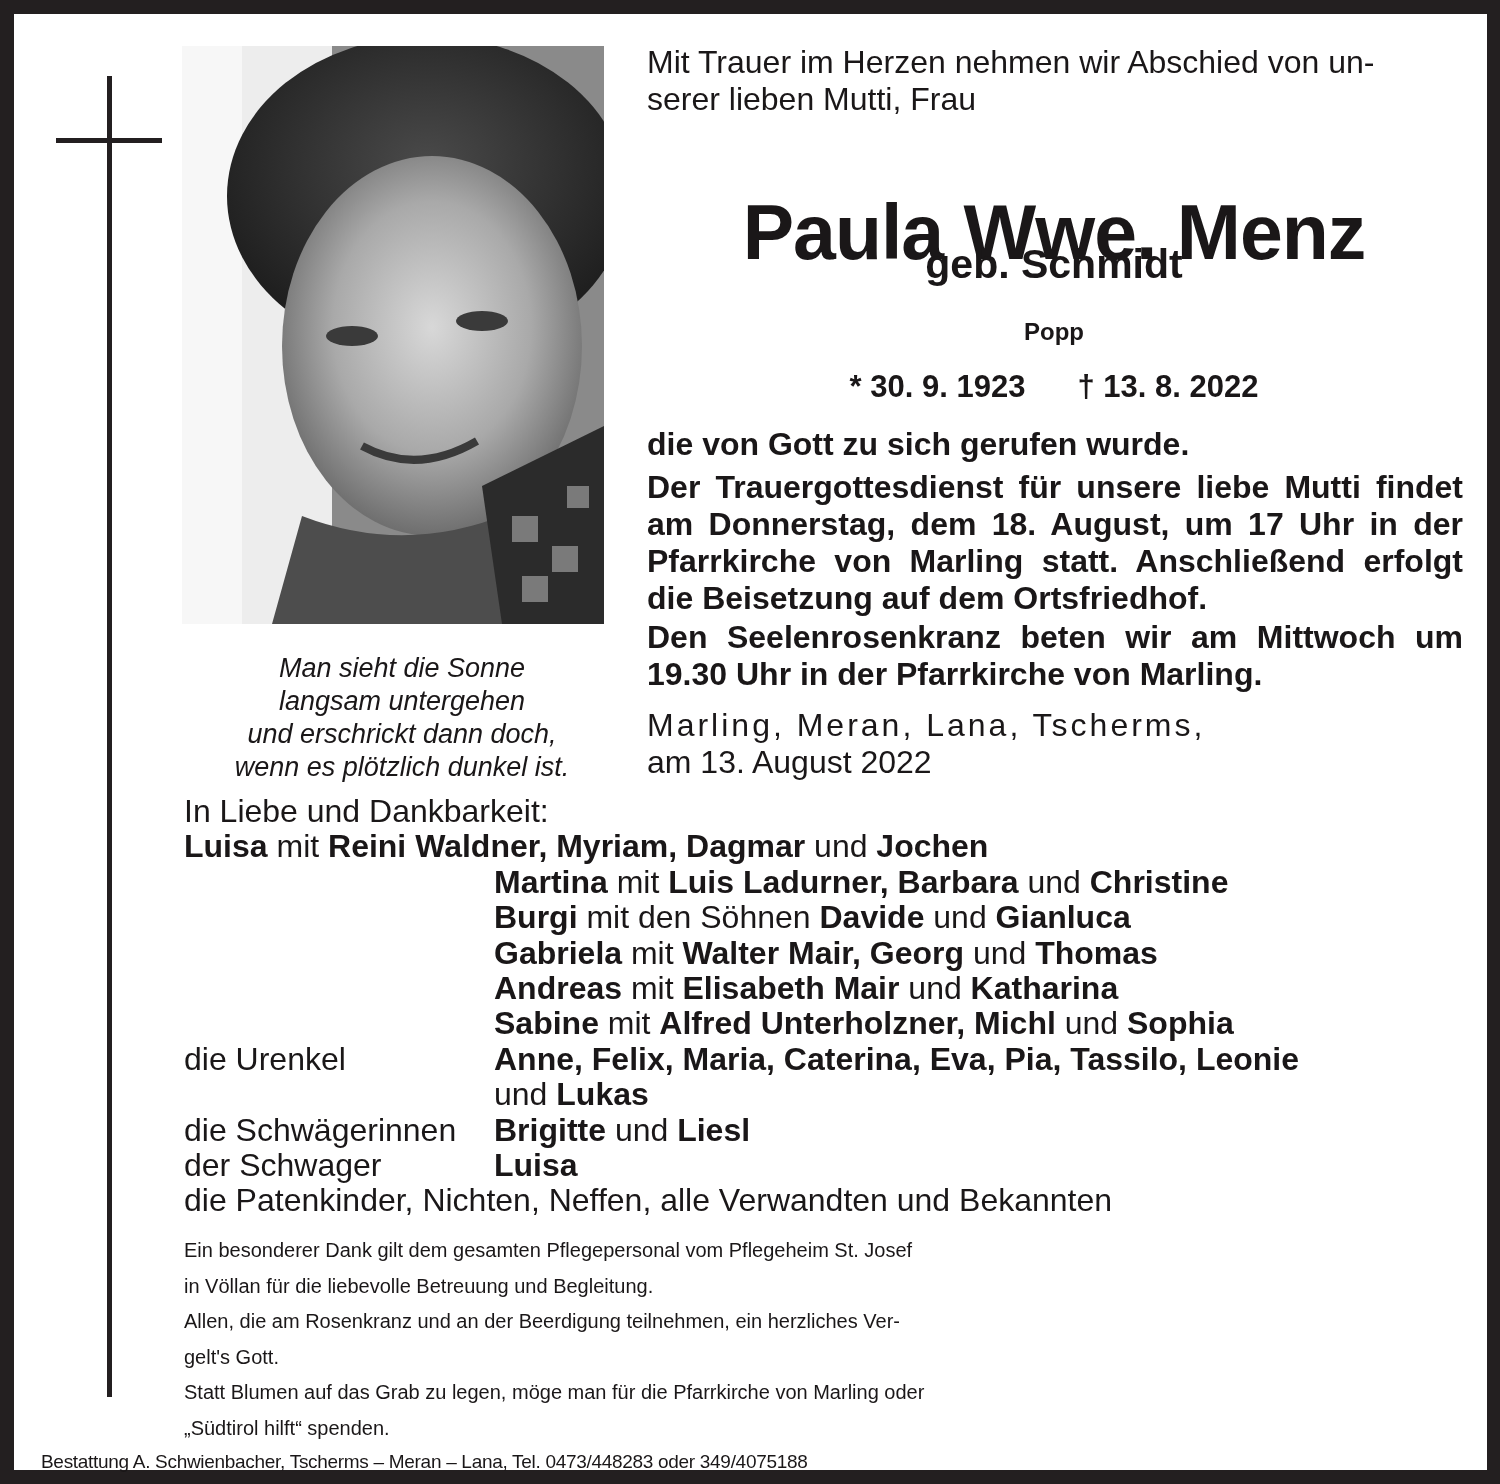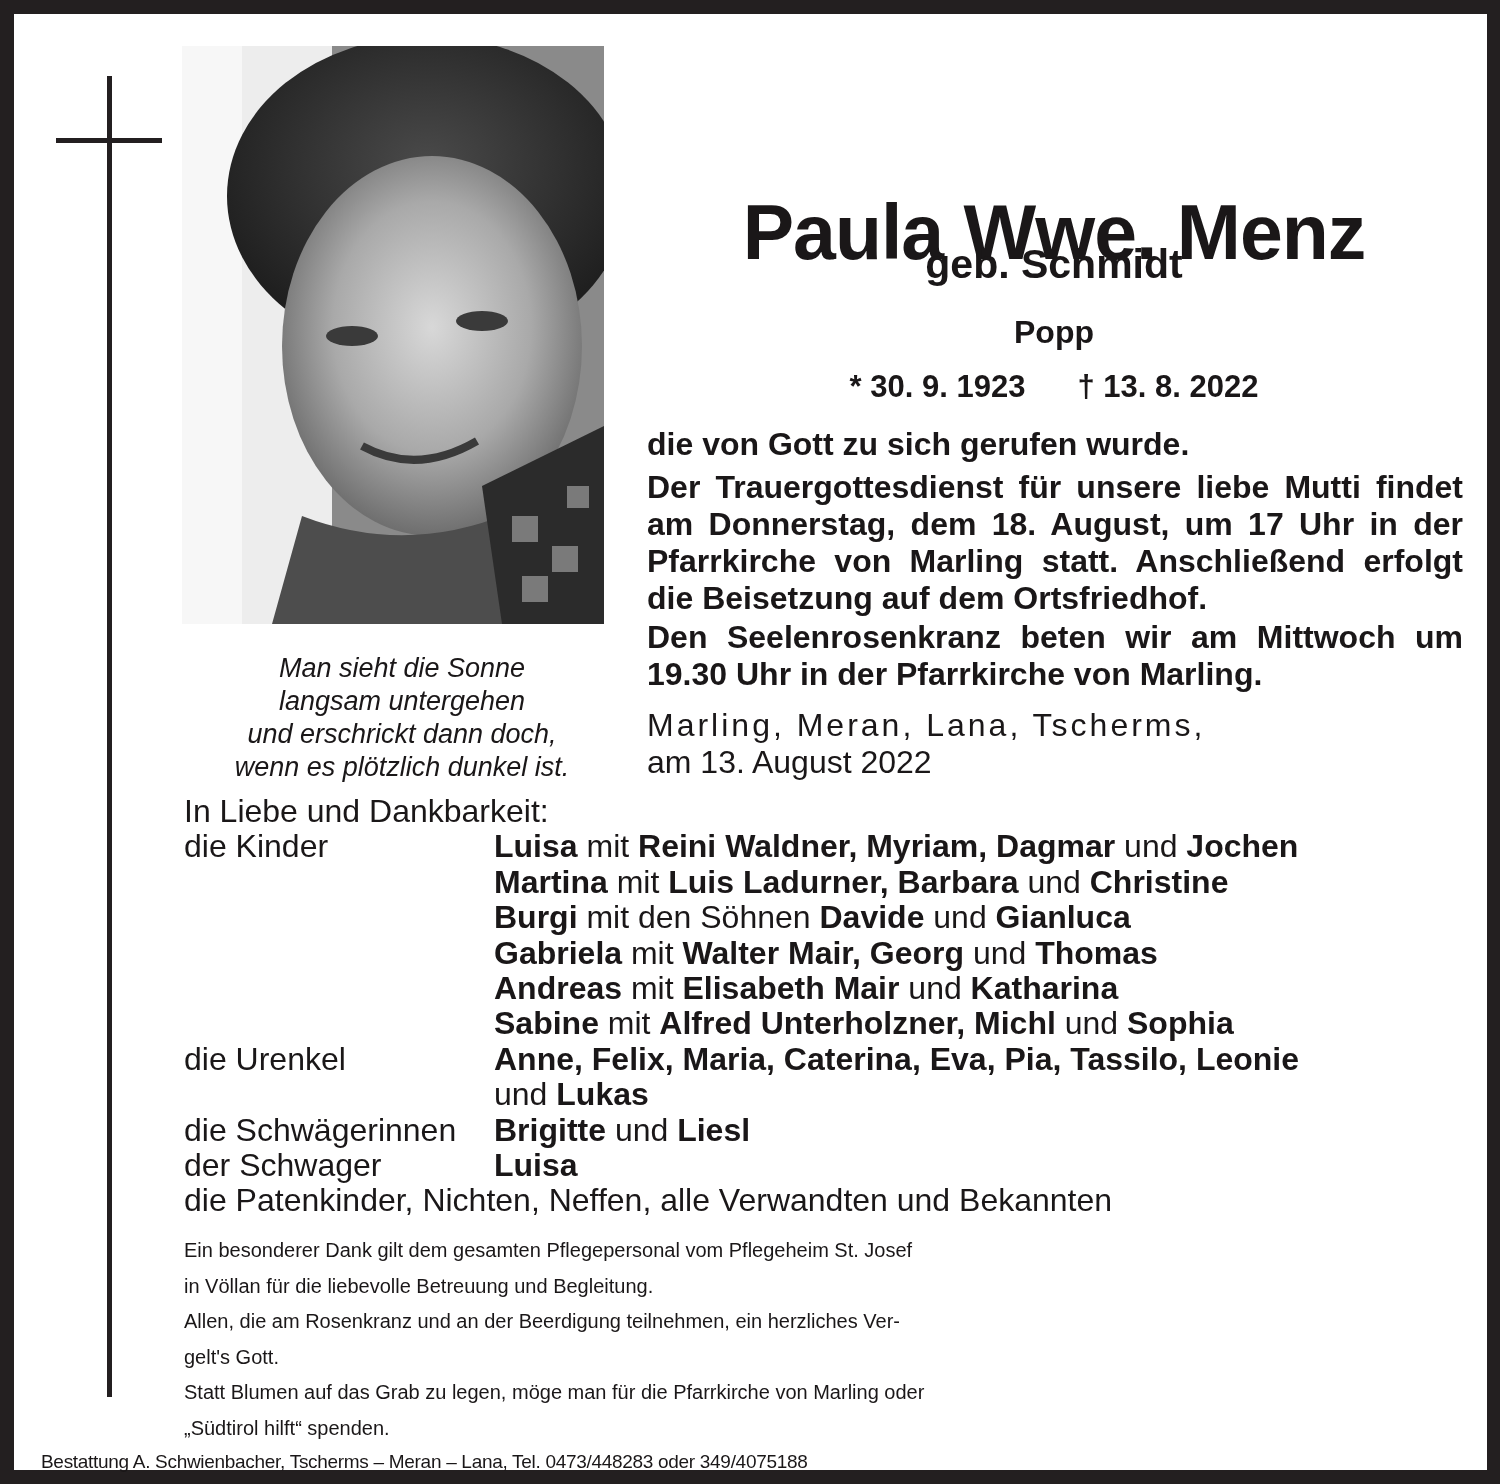--- a/index.html
+++ b/index.html
@@ -28,21 +28,21 @@
     background: linear-gradient(90deg,#f4f4f4 0%, #e9e9e9 12%, #cfcfcf 30%, #9a9a9a 55%, #5e5e5e 80%, #3c3c3c 100%);
   }
   .quote {
     position: absolute; left: 168px; top: 638px; width: 440px;
     text-align: center; font-style: italic; font-size: 27px; line-height: 33px;
   }
   .quote div { white-space: nowrap; }
   .intro { left: 633px; top: 30px; width: 816px; font-size: 32px; line-height: 37px; }
   .name  { left: 620px; top: 128px; width: 840px; text-align: center; font-weight: bold; font-size: 77px; line-height: 92px; letter-spacing: -1px; margin-top: 44px; }
   .born  { left: 620px; top: 225px; width: 840px; text-align: center; font-weight: bold; font-size: 41px; line-height: 50px; }
-  .nick  { left: 620px; top: 297px; width: 840px; text-align: center; font-weight: bold; font-size: 32px; line-height: 42px; }
+  .nick  { left: 620px; top: 297px; width: 840px; text-align: center; font-weight: bold; font-size: 24px; line-height: 42px; }
   .dates { left: 620px; top: 352px; width: 840px; text-align: center; font-weight: bold; font-size: 31px; line-height: 42px; }
   .dates span { display: inline-block; }
   .dates .gap { width: 52px; }
   .body-text { left: 633px; width: 816px; font-size: 32px; line-height: 37px; font-weight: bold; }
   .just { text-align: justify; text-align-last: left; }
   .place { left: 633px; top: 693px; width: 816px; font-size: 32px; line-height: 37px; }
   .place .l1 { letter-spacing: 3px; }
   .survivors { left: 170px; top: 780px; width: 1290px; font-size: 32px; line-height: 35.4px; }
   .row { display: flex; }
   .row .lbl { width: 310px; flex: none; white-space: nowrap; }
@@ -98,40 +98,43 @@
     </svg>
   </div>
 
   <div class="quote">
     <div>Man sieht die Sonne</div>
     <div>langsam untergehen</div>
     <div>und erschrickt dann doch,</div>
     <div>wenn es plötzlich dunkel ist.</div>
   </div>
 
+  <div class="abs intro">
+    <div>Mit Trauer im Herzen nehmen wir Abschied von un-</div>
+    <div>serer lieben Mutti, Frau</div>
+  </div>
   <div class="abs name">Paula Wwe. Menz</div>
   <div class="abs born">geb. Schmidt</div>
   <div class="abs nick">Popp</div>
   <div class="abs dates">
     <span>* 30. 9. 1923</span><span class="gap"></span><span>† 13. 8. 2022</span>
   </div>
 
   <div class="abs body-text" style="top:412px;">die von Gott zu sich gerufen wurde.</div>
   <div class="abs body-text just" style="top:455px;">Der Trauergottesdienst für unsere liebe Mutti findet am Donnerstag, dem 18. August, um 17 Uhr in der Pfarrkirche von Marling statt. Anschließend erfolgt die Beisetzung auf dem Ortsfriedhof.</div>
   <div class="abs body-text just" style="top:605px;">Den Seelenrosenkranz beten wir am Mittwoch um 19.30 Uhr in der Pfarrkirche von Marling.</div>
   <div class="abs place">
     <div class="l1">Marling, Meran, Lana, Tscherms,</div>
     <div>am 13. August 2022</div>
   </div>
 
   <div class="abs survivors">
     <div>In Liebe und Dankbarkeit:</div>
     <div id="groups">
         <div class="row">
-          <span class="lbl">die Kinder</span>
           <span class="val"><b>Luisa</b><span> mit </span><b>Reini Waldner, Myriam, Dagmar</b><span> und </span><b>Jochen</b></span>
         </div>
         <div class="row">
           <span class="lbl"></span>
           <span class="val"><b>Martina</b><span> mit </span><b>Luis Ladurner, Barbara</b><span> und </span><b>Christine</b></span>
         </div>
         <div class="row">
           <span class="lbl"></span>
           <span class="val"><b>Burgi</b><span> mit den Söhnen </span><b>Davide</b><span> und </span><b>Gianluca</b></span>
         </div>

